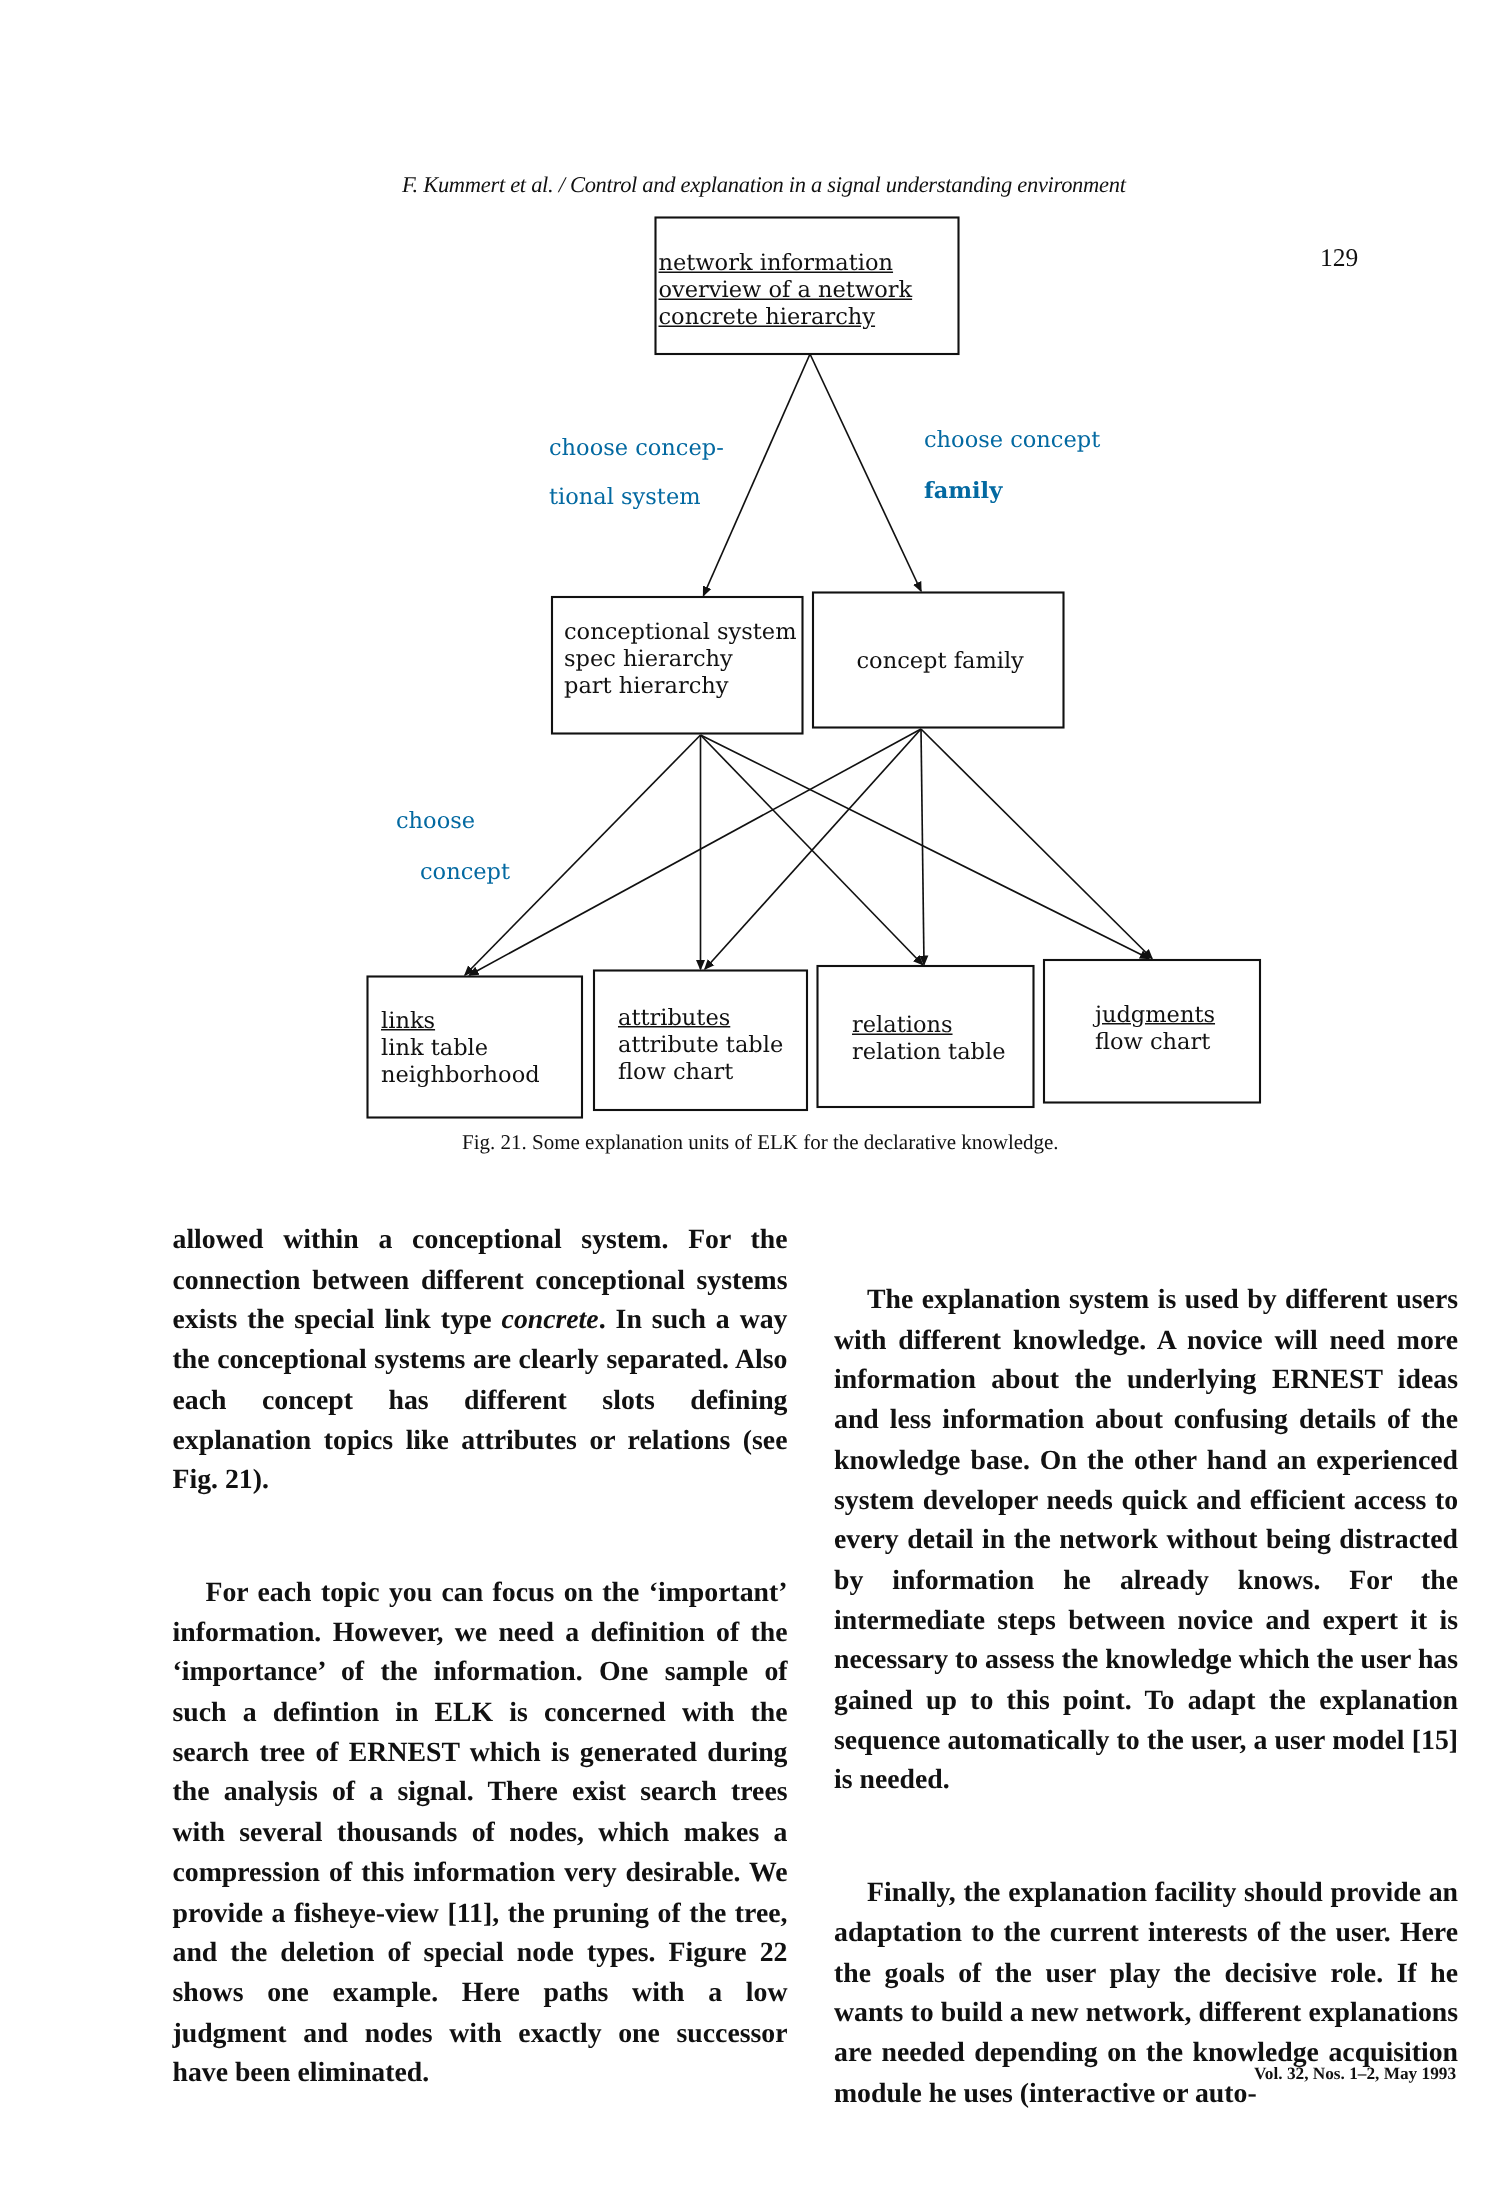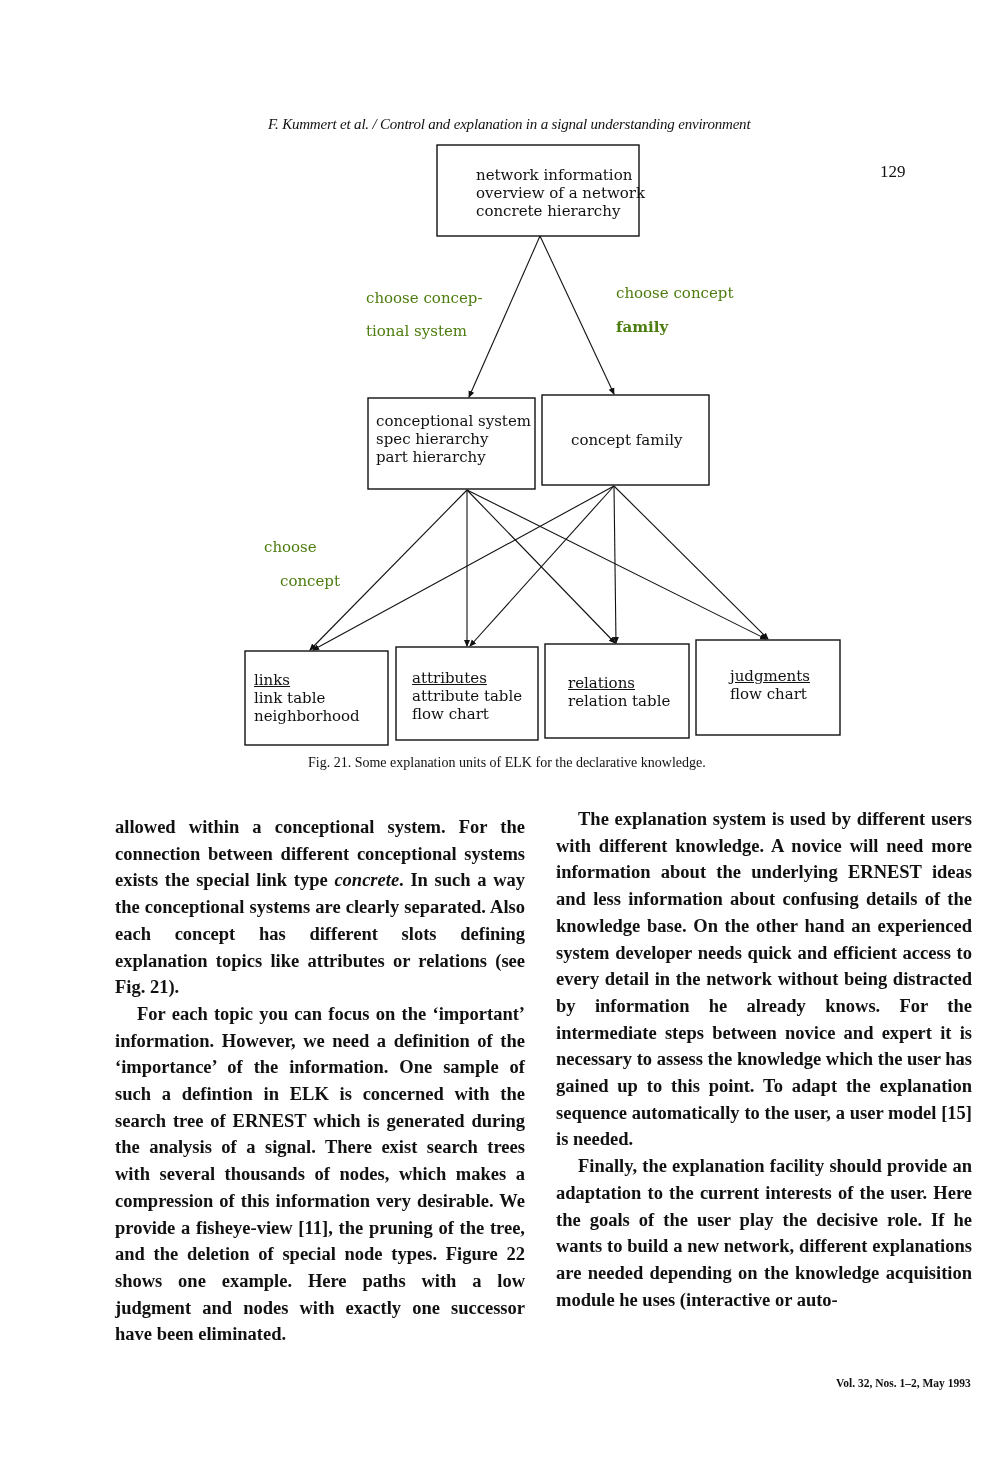--- a/index.html
+++ b/index.html
@@ -3,25 +3,25 @@
 <meta charset="utf-8">
 <style>
   html, body { margin: 0; padding: 0; background: #ffffff; }
   body { width: 1000px; height: 1473px; position: relative; overflow: hidden;
          font-family: "Liberation Serif", "DejaVu Serif", serif; color: #111; }
   .header { position: absolute; top: 116px; left: 268px; font-size: 15px; font-style: italic; letter-spacing: -0.2px; }
   .page-number { position: absolute; top: 114px; left: 880px; font-size: 17px; margin-top: 48px; }
   svg.diagram { position: absolute; left: 0; top: 0; }
   .box-text { position: absolute; font-family: "DejaVu Serif", "Liberation Serif", serif; font-size: 15px; line-height: 18px; color: #111; }
   .box-text .u { text-decoration: underline; }
-  .edge-label { position: absolute; font-family: "DejaVu Serif", "Liberation Serif", serif; font-size: 15px; color: #4d7c0f; }
+  .edge-label { position: absolute; font-family: "DejaVu Serif", "Liberation Serif", serif; font-size: 15px; color: #0369a1; }
   .caption { position: absolute; top: 755px; left: 308px; font-size: 14px; }
   .col { position: absolute; width: 410px; font-size: 18.5px; line-height: 26.7px; text-align: justify; font-weight: bold; }
   .col p { margin: 0; }
-  .col p.indent { text-indent: 22px; }
+  .col p.indent { text-indent: 22px; margin-top: 48px; }
   .col-left { left: 115px; top: 814px; }
   .col-right { left: 556px; top: 806px; width: 416px; }
   .footer { position: absolute; top: 1333px; left: 836px; font-size: 11.5px; font-weight: bold; margin-top: 44px; }
 </style>
 </head>
 <body>
 
 <div class="header">F. Kummert et al. / Control and explanation in a signal understanding environment</div>
 <div class="page-number">129</div>
 
@@ -53,21 +53,21 @@
     <line x1="467" y1="490" x2="615" y2="643"></line>
     <line x1="467" y1="490" x2="766" y2="639"></line>
 
     <line x1="614" y1="486" x2="313" y2="650"></line>
     <line x1="614" y1="486" x2="470" y2="646"></line>
     <line x1="614" y1="486" x2="616" y2="643"></line>
     <line x1="614" y1="486" x2="768" y2="639"></line>
   </g>
 </svg>
 
-<div class="box-text" style="left:476px; top:166px;">
+<div class="box-text" style="left:439px; top:166px;text-decoration:underline;">
   <div>network information</div>
   <div>overview of a network</div>
   <div>concrete hierarchy</div>
 </div>
 
 <div class="edge-label" style="left:366px; top:289px;">choose  concep-</div>
 <div class="edge-label" style="left:366px; top:322px;">tional system</div>
 <div class="edge-label" style="left:616px; top:284px;">choose  concept</div>
 <div class="edge-label" style="left:616px; top:318px;font-weight:bold;">family</div>
 <div class="edge-label" style="left:264px; top:538px;">choose</div>

